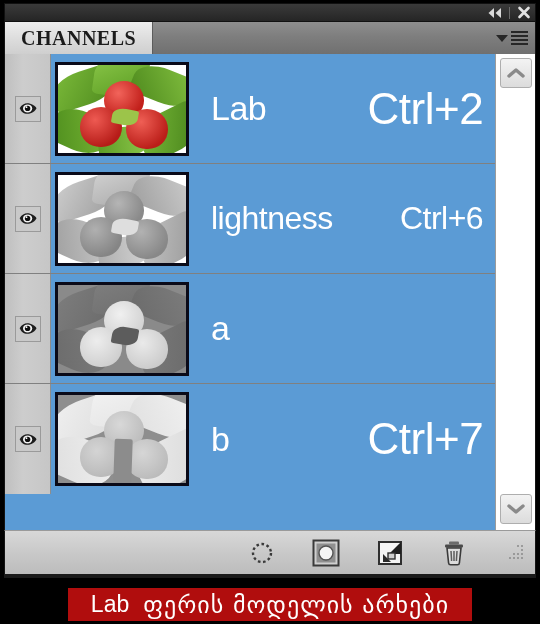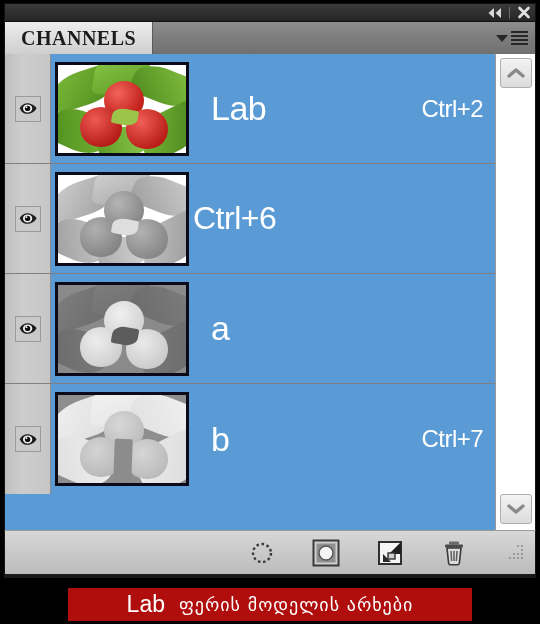--- a/index.html
+++ b/index.html
@@ -132,21 +132,21 @@
     flex: 1;
     color: #ffffff;
     font-size: 34px;
     font-weight: 400;
     padding-left: 18px;
     letter-spacing: -0.5px;
     white-space: nowrap;
   }
   .shortcut {
     color: #ffffff;
-    font-size: 24px;
+    font-size: 44px;
     font-weight: 400;
     padding-right: 12px;
     white-space: nowrap;
     letter-spacing: -0.5px;
   }
   .row--lightness .label { font-size: 32px; }
   .row--lightness .shortcut { font-size: 32px; }
 
   
   .scrollbar {
@@ -201,21 +201,21 @@
     position: absolute; left: 68px; top: 588px;
     width: 404px; height: 33px;
     background: #b00d0d;
     display: flex; align-items: center; justify-content: center;
     gap: 14px;
   }
   .caption .lab {
     color: #ffffff; font-size: 23px; font-family: "Liberation Sans", sans-serif;
   }
   .caption .ka {
-    color: #ffffff; font-size: 18px;
+    color: #ffffff; font-size: 24px;
     font-family: "DejaVu Sans", sans-serif;
     letter-spacing: 1px;
   }
 </style>
 </head>
 <body>
 
 <div class="app">
 
   <div class="titlebar">
@@ -306,20 +306,21 @@
             <div class="leaf" style="left:74px;top:4px;width:64px;height:34px;background:linear-gradient(45deg,#9e9e9e,#cdcdcd);transform:rotate(22deg)"></div>
             <div class="leaf" style="left:-8px;top:46px;width:60px;height:40px;background:linear-gradient(60deg,#9b9b9b,#cacaca);transform:rotate(24deg)"></div>
             <div class="leaf" style="left:80px;top:46px;width:62px;height:42px;background:linear-gradient(120deg,#c9c9c9,#949494);transform:rotate(-26deg)"></div>
             <div class="leaf" style="left:40px;top:62px;width:52px;height:30px;background:linear-gradient(90deg,#aeaeae,#d4d4d4);transform:rotate(-6deg)"></div>
             <div class="berry" style="left:46px;top:16px;width:40px;height:38px;background:radial-gradient(circle at 36% 32%,#b5b5b5,#8a8a8a 70%)"></div>
             <div class="berry" style="left:22px;top:42px;width:42px;height:40px;background:radial-gradient(circle at 36% 32%,#b0b0b0,#858585 72%)"></div>
             <div class="berry" style="left:68px;top:44px;width:42px;height:40px;background:radial-gradient(circle at 36% 32%,#b2b2b2,#888888 72%)"></div>
             <div class="leaf" style="left:54px;top:44px;width:26px;height:16px;background:#dedede;transform:rotate(10deg)"></div>
           </div>
         </div>
+        <div class="label">lightness</div>
         <div class="shortcut">Ctrl+6</div>
       </div>
 
       <div class="row">
         <div class="eyecell">
           <div class="eyebox">
             <svg width="20" height="13" viewBox="0 0 20 13" aria-hidden="true">
               <path d="M1.5 6.5C4 2 8 0.8 11.5 1.6c4 0.9 6.5 3.4 7 4.6-1.2 2.6-4.6 5.6-9 5.6-4 0-6.7-2.4-7.5-5.3z" fill="#1d1d1d"></path>
               <ellipse cx="9.6" cy="6.4" rx="4.6" ry="4" fill="#f2f2f2"></ellipse>
               <circle cx="9.6" cy="6.4" r="2.7" fill="#101010"></circle>

